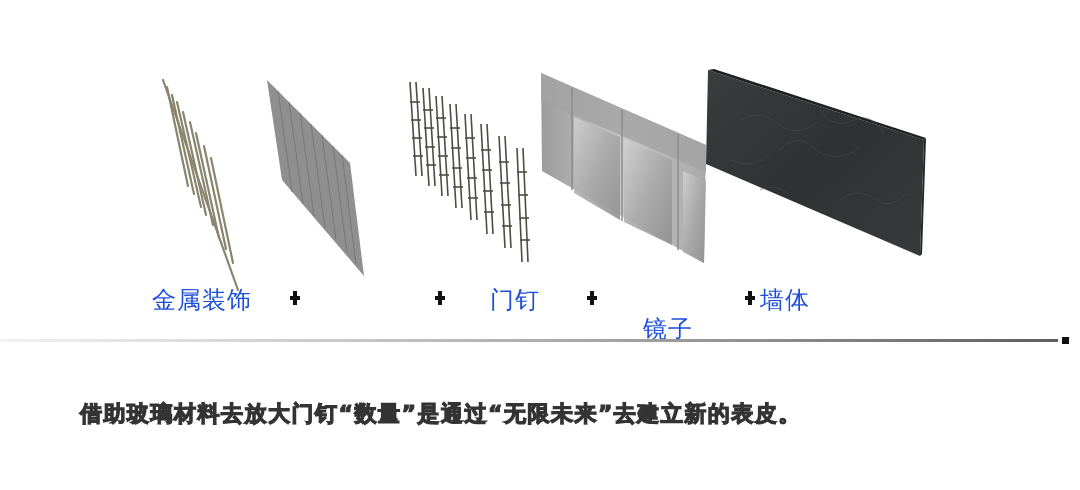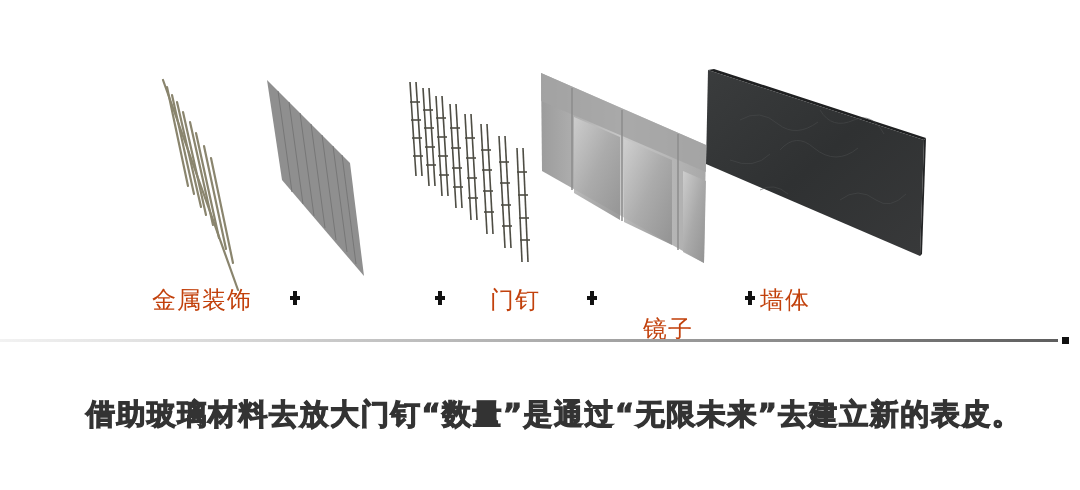--- a/index.html
+++ b/index.html
@@ -1,29 +1,29 @@
 <!DOCTYPE html>
 <html><head>
 <meta charset="utf-8">
 <style>
   html, body { margin:0; padding:0; background:#ffffff; }
   body { width:1080px; height:490px; position:relative; overflow:hidden;
          font-family:"DejaVu Sans", "Liberation Sans", sans-serif; }
   #stage { position:absolute; left:0; top:0; width:1080px; height:490px; }
-  .label { position:absolute; top:284px; font-size:24px; color:#c2410c;
+  .label { position:absolute; top:284px; font-size:24px; color:#1d4ed8;
            font-weight:normal; letter-spacing:1px; white-space:nowrap; line-height:32px; }
   .plus { position:absolute; top:291px; width:10px; height:14px; }
   .plus::before { content:""; position:absolute; left:3px; top:0; width:4px; height:14px; background:#111; }
   .plus::after { content:""; position:absolute; left:0; top:5px; width:10px; height:4px; background:#111; }
   .divider { position:absolute; left:0; top:339px; width:1058px; height:3px;
              background:linear-gradient(to right, #f2f2f2 0%, #dcdcdc 18%, #bdbdbd 40%, #8a8a8a 75%, #5e5e5e 100%); }
   .end-square { position:absolute; left:1062px; top:337px; width:7px; height:7px; background:#111; }
-  .caption { position:absolute; left:80px; top:394px; width:940px; font-size:29px;
+  .caption { position:absolute; left:80px; top:394px; width:940px; font-size:22px;
              font-weight:bold; color:#333333; letter-spacing:1.5px; white-space:nowrap;
-             line-height:40px;margin-left:6px; -webkit-text-stroke:1.2px #333333; }
+             line-height:40px; -webkit-text-stroke:1.2px #333333; }
 </style>
 </head>
 <body>
 
 <div id="stage">
 
   <svg width="1080" height="490" viewBox="0 0 1080 490" style="position:absolute;left:0;top:0;">
     <defs>
       <linearGradient id="mirrorGrad" x1="0" y1="0" x2="1" y2="0">
         <stop offset="0" stop-color="#9c9c9c"></stop>

